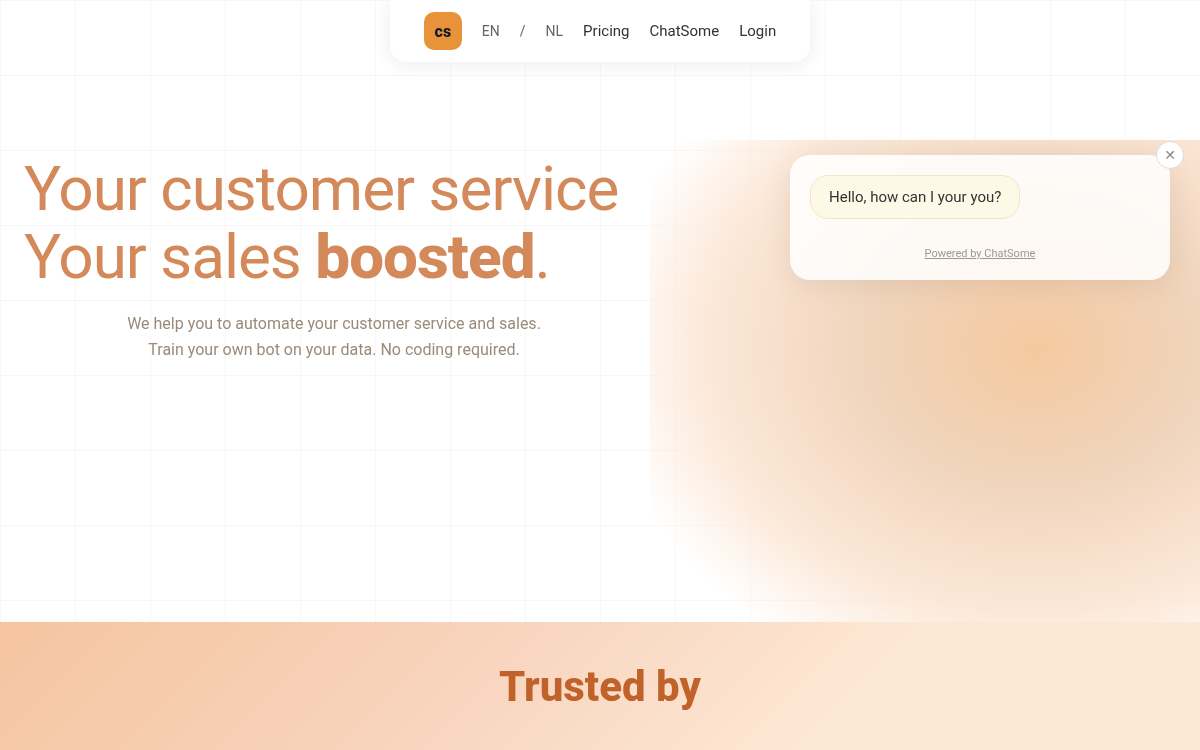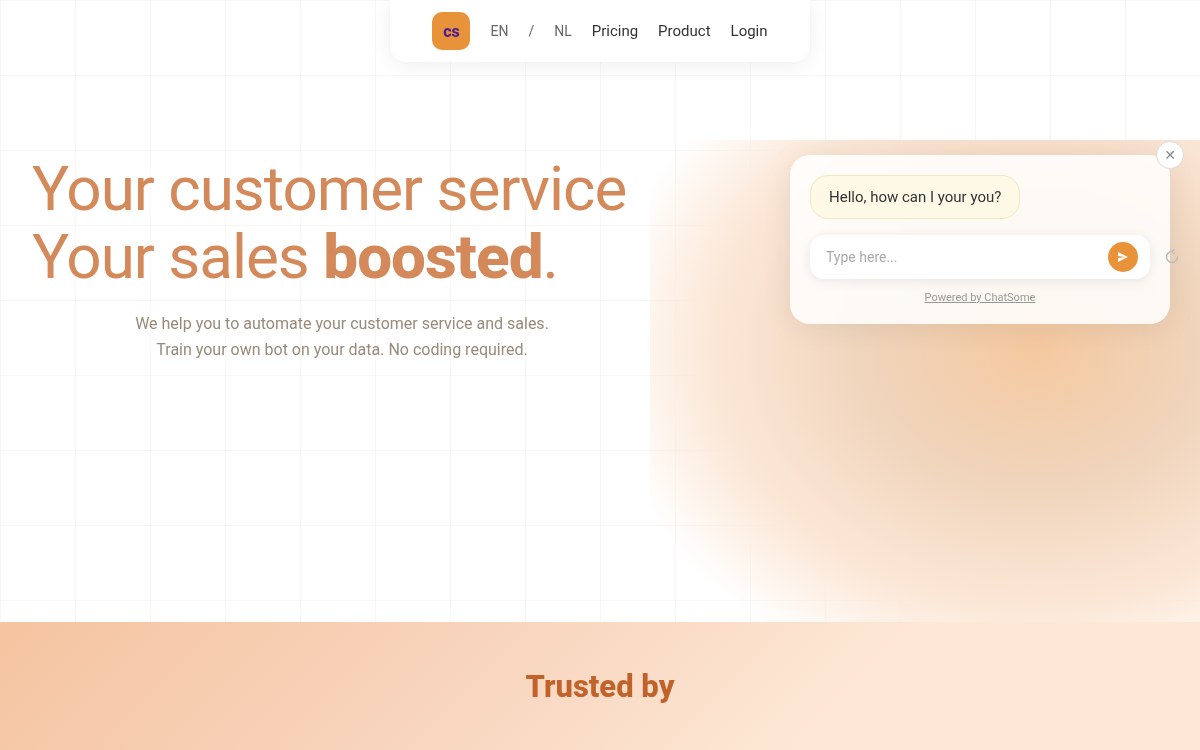--- a/index.html
+++ b/index.html
@@ -36,21 +36,21 @@
     }
 
     .logo-icon {
       width: 38px;
       height: 38px;
       background: #e8933a;
       border-radius: 10px;
       display: flex;
       align-items: center;
       justify-content: center;
-      color: #4c1d95;
+      color: #0f172a;
       font-weight: 800;
       font-size: 16px;
       flex-shrink: 0;
     }
 
     .nav-lang {
       font-size: 14px;
       color: #666;
       font-weight: 400;
       cursor: pointer;
@@ -94,21 +94,21 @@
       z-index: 2;
       display: flex;
       align-items: center;
       justify-content: center;
     }
 
     
     .hero-section {
       position: absolute;
       top: 155px;
-      left: 32px;
+      left: 24px;
       width: 620px;
       z-index: 10;
     }
 
     .hero-line1 {
       font-size: 62px;
       font-weight: 400;
       color: #d4895a;
       line-height: 1.1;
       letter-spacing: -1px;
@@ -233,21 +233,21 @@
       text-align: center;
       margin-top: 12px;
       font-size: 11px;
       color: #999;
       text-decoration: underline;
       cursor: pointer;
     }
 
     
     .trusted-title {
-      font-size: 31px;
+      font-size: 42px;
       font-weight: 800;
       color: #c0622a;
     }
 
     
     .grid-lines {
       position: absolute;
       top: 0;
       left: 0;
       width: 100%;
@@ -271,54 +271,40 @@
 <div class="gradient-blob"></div>
 
 <nav class="navbar">
   <div class="logo-icon">
     <span>cs</span>
   </div>
   <span class="nav-lang">EN</span>
   <span class="nav-lang">/</span>
   <span class="nav-lang">NL</span>
   <a class="nav-link">Pricing</a>
-  <a class="nav-link">Product</a>
+  <a class="nav-link">ChatSome</a>
   <a class="nav-login">Login</a>
 </nav>
 
 <div class="hero-section">
   <div class="hero-line1">Your customer service</div>
   <div class="hero-line3">
     <span>Your sales </span><span class="bold">boosted</span><span>.</span>
   </div>
   <div class="hero-subtitle">
     <div>We help you to automate your customer service and sales.</div>
     <div>Train your own bot on your data. No coding required.</div>
   </div>
 </div>
 
 <div class="chat-widget">
   <div class="chat-close-btn">✕</div>
   <div class="chat-bubble">
     <span>Hello, how can I your you?</span>
   </div>
-  <div class="chat-input-area">
-    <div class="chat-input-text">Type here...</div>
-    <div class="chat-send-btn">
-      <svg width="12" height="12" viewBox="0 0 12 12" fill="none" xmlns="http://www.w3.org/2000/svg">
-        <path d="M1 1L11 6L1 11V7L8 6L1 5V1Z" fill="white"></path>
-      </svg>
-    </div>
-    <div class="chat-refresh-btn">
-      <svg width="16" height="16" viewBox="0 0 16 16" fill="none" xmlns="http://www.w3.org/2000/svg">
-        <path d="M13.5 8C13.5 11.0376 11.0376 13.5 8 13.5C4.96243 13.5 2.5 11.0376 2.5 8C2.5 4.96243 4.96243 2.5 8 2.5" stroke="#bbb" stroke-width="1.5" stroke-linecap="round"></path>
-        <path d="M8 2.5L10 4.5M8 2.5L10 0.5" stroke="#bbb" stroke-width="1.5" stroke-linecap="round" stroke-linejoin="round"></path>
-      </svg>
-    </div>
-  </div>
   <div class="chat-powered">
     <span>Powered by ChatSome</span>
   </div>
 </div>
 
 <div class="bottom-section">
   <div class="trusted-title">Trusted by</div>
 </div>
 
 </body></html>

